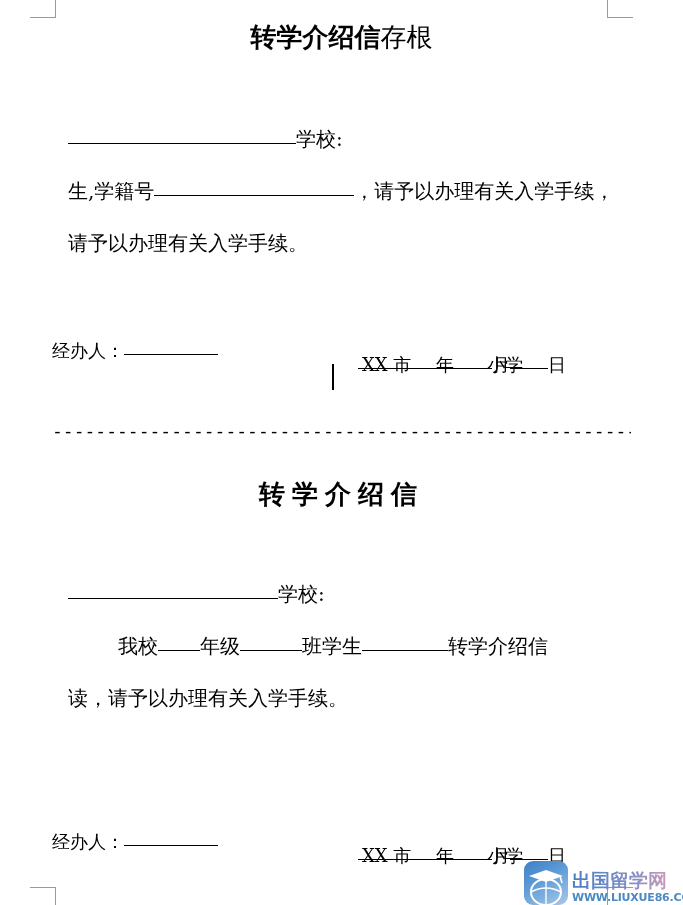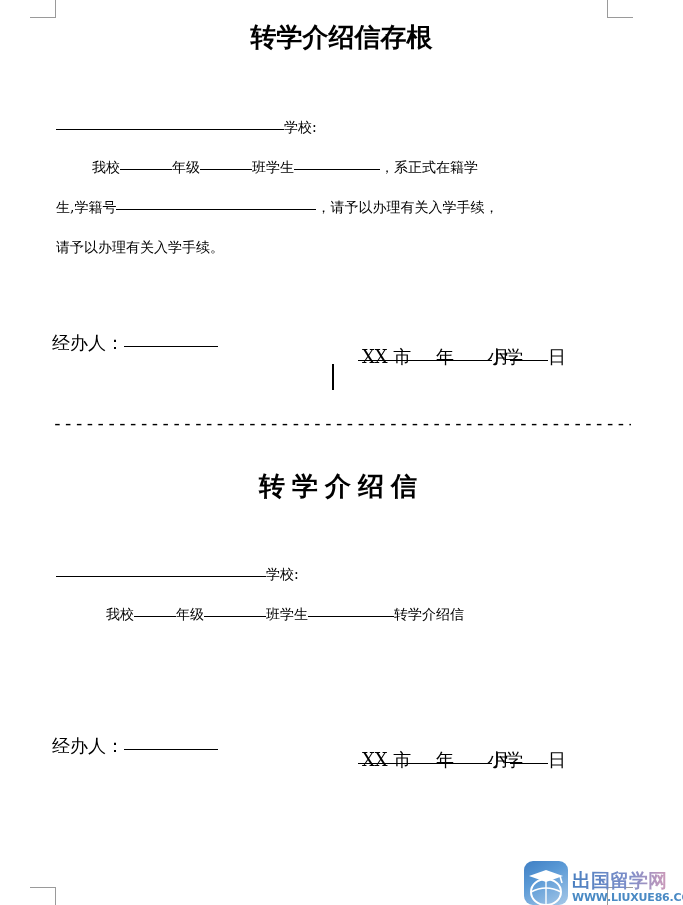--- a/index.html
+++ b/index.html
@@ -63,33 +63,33 @@
     margin: 0;
     white-space: nowrap;
   }
   .title-main {
     font-family: "DejaVu Sans", "Liberation Sans", sans-serif;
     font-weight: bold;
     letter-spacing: 0px;
   }
   .title-suffix {
     font-family: "DejaVu Serif", "Liberation Serif", serif;
-    font-weight: bold;
+    font-weight: normal;
     margin-top: 8px;
   }
   .title-spaced {
     font-family: "DejaVu Sans", "Liberation Sans", sans-serif;
     font-weight: bold;
     letter-spacing: 7px;
   }
 
   .para {
-    font-size: 14px;
+    font-size: 20px;
     line-height: 36px;
-    margin: 4px;
+    margin: 16px;
     white-space: nowrap;
   }
   .para.indent { text-indent: 36px; }
 
   .blank {
     display: inline-block;
     border-bottom: 1px solid #000;
     vertical-align: 2px;
     height: 0;
   }
@@ -184,23 +184,20 @@
   <h1 class="doc-title">
     <span class="title-main">转学介绍信</span><span class="title-suffix">存根</span>
   </h1>
 
   <div style="height:52px"></div>
 
   <p class="para">
     <span class="blank" style="width:228px"></span><span>学校:</span>
   </p>
 
-  <p class="para indent">
-    <span>我校</span><span class="blank" style="width:52px"></span><span>年级</span><span class="blank" style="width:52px"></span><span>班学生</span><span class="blank" style="width:86px"></span><span>，系正式在籍学</span>
-  </p>
 
   <p class="para">
     <span>生</span><span class="latin">,</span><span>学籍号</span><span class="blank" style="width:200px"></span><span>，请予以办理有关入学手续，</span>
   </p>
 
   <p class="para">请予以办理有关入学手续。</p>
 
   <div style="height:56px"></div>
 
   <p class="sign-line">
@@ -232,20 +229,21 @@
 
   <p class="para">
     <span class="blank" style="width:210px"></span><span>学校:</span>
   </p>
 
   <p class="para indent" style="text-indent:50px">
     <span>我校</span><span class="blank" style="width:42px"></span><span>年级</span><span class="blank" style="width:62px"></span><span>班学生</span><span class="blank" style="width:86px"></span><span>转学介绍信</span>
   </p>
 
 
+  <p class="para">读，请予以办理有关入学手续。</p>
 
   <div style="height:92px"></div>
 
   <p class="sign-line">
     <span class="sign-right">
       <span class="latin">XX 市</span><span class="blank" style="width:76px"></span><span>小学</span>
     </span>
   </p>
 
   <p class="sign-line">

